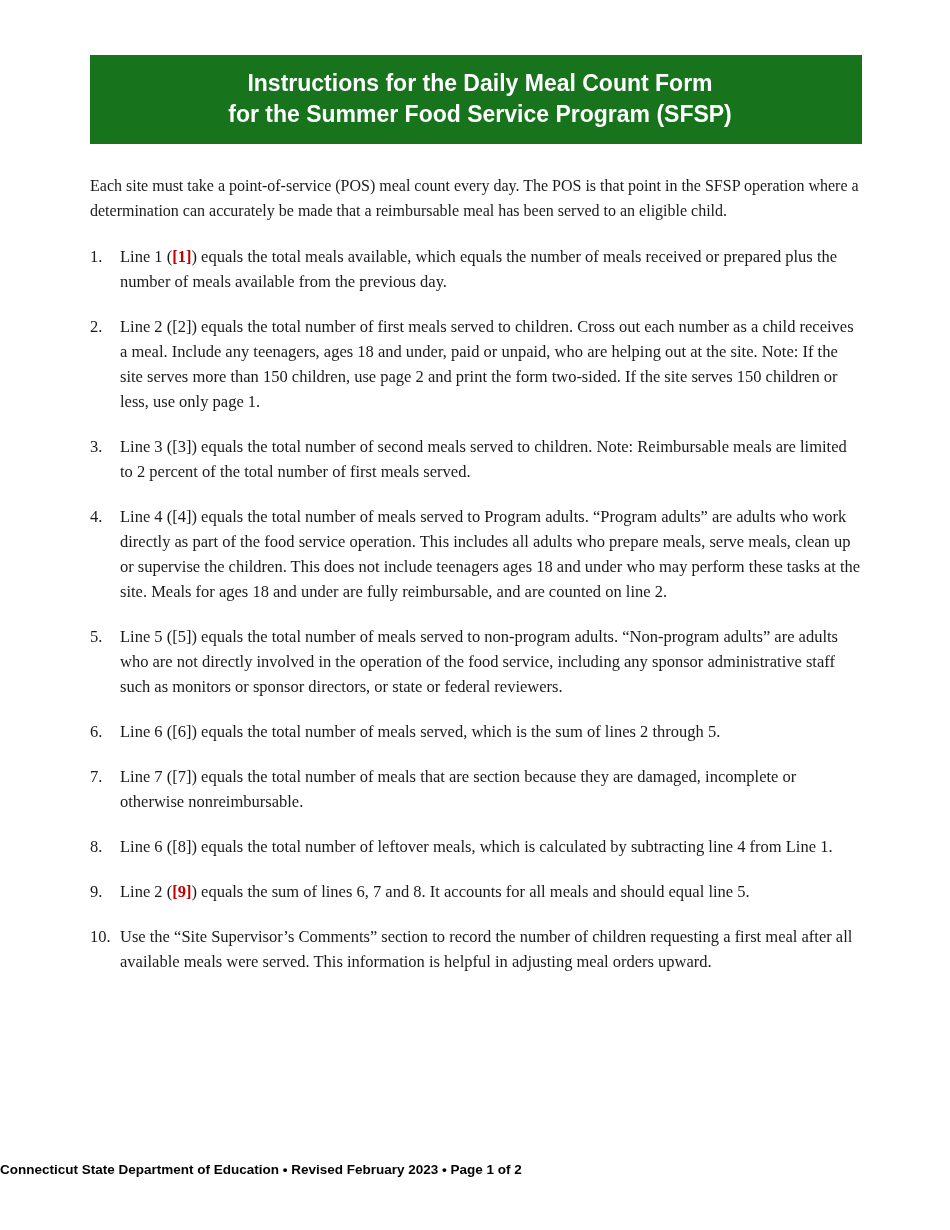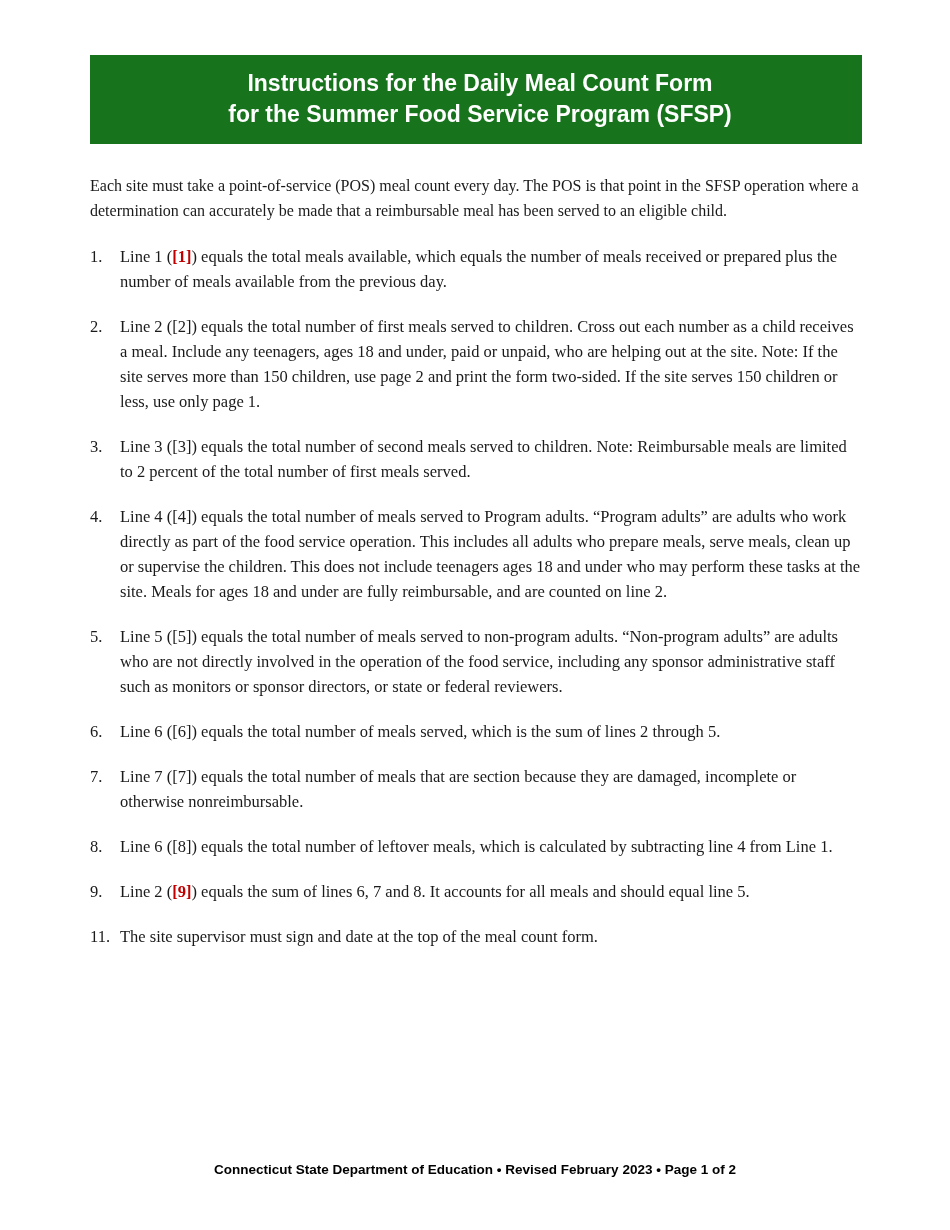--- a/index.html
+++ b/index.html
@@ -50,21 +50,20 @@
     left: 0;
     top: 0;
   }
   .b { font-weight: normal; }
   .red { font-weight: bold; color: var(--accent-red, #c00000); }
   .footer {
     position: absolute;
     left: 0;
     right: 0;
     bottom: 53px;
-    text-align: center;
     font-family: "Liberation Sans", sans-serif;
     font-weight: bold;
     font-size: 13.5px;
     color: #000000;
   }
 </style>
 </head>
 <body>
 
 <div class="page">
@@ -79,18 +78,18 @@
   <ol class="instructions">
       <li><span class="num">1.</span><span>Line 1 (</span><span class="b red">[1]</span><span>) equals the </span><span class="b">total meals</span><span> available, which equals the number of meals received or prepared plus the number of meals available from the previous day.</span></li>
       <li><span class="num">2.</span><span>Line 2 (</span><span class="b">[2]</span><span>) equals the </span><span class="b">total number of first meals</span><span> served to children. Cross out each number as a child receives a meal. Include any teenagers, ages 18 and under, paid or unpaid, who are helping out at the site. Note: If the site serves more than 150 children, use page 2 and print the form two-sided. If the site serves 150 children or less, use only page 1.</span></li>
       <li><span class="num">3.</span><span>Line 3 (</span><span class="b">[3]</span><span>) equals the </span><span class="b">total number of second meals</span><span> served to children. Note: Reimbursable meals are limited to 2 percent of the total number of first meals served.</span></li>
       <li><span class="num">4.</span><span>Line 4 (</span><span class="b">[4]</span><span>) equals the </span><span class="b">total number of meals served to Program adults</span><span>. “Program adults” are adults who work directly as part of the food service operation. This includes all adults who prepare meals, serve meals, clean up or supervise the children. This does </span><span class="b">not</span><span> include teenagers ages 18 and under who may perform these tasks at the site. Meals for ages 18 and under are fully reimbursable, and are counted on line 2.</span></li>
       <li><span class="num">5.</span><span>Line 5 (</span><span class="b">[5]</span><span>) equals the </span><span class="b">total number of meals served to non-program adults</span><span>. “Non-program adults” are adults who are not directly involved in the operation of the food service, including any sponsor administrative staff such as monitors or sponsor directors, or state or federal reviewers.</span></li>
       <li><span class="num">6.</span><span>Line 6 (</span><span class="b">[6]</span><span>) equals the </span><span class="b">total number of meals served</span><span>, which is the sum of lines 2 through 5.</span></li>
       <li><span class="num">7.</span><span>Line 7 (</span><span class="b">[7]</span><span>) equals the </span><span class="b">total number of meals that are section</span><span> because they are damaged, incomplete or otherwise nonreimbursable.</span></li>
       <li><span class="num">8.</span><span>Line 6 (</span><span class="b">[8]</span><span>) equals the </span><span class="b">total number of leftover meals</span><span>, which is calculated by subtracting line 4 from Line 1.</span></li>
       <li><span class="num">9.</span><span>Line 2 (</span><span class="b red">[9]</span><span>) equals the </span><span class="b">sum of lines 6, 7 and 8</span><span>. It accounts for all meals and should equal line 5.</span></li>
-      <li><span class="num">11.</span><span>The site supervisor must </span><span class="b">sign and date</span><span> at the top of the meal count form.</span></li>
+      <li><span class="num">10.</span><span>Use the “Site Supervisor’s Comments” section to record the number of children requesting a first meal after all available meals were served. This information is helpful in adjusting meal orders upward.</span></li>
     </ol>
 
   <footer class="footer">Connecticut State Department of Education • Revised February 2023 • Page 1 of 2</footer>
 
 </div>
 
 </body></html>

